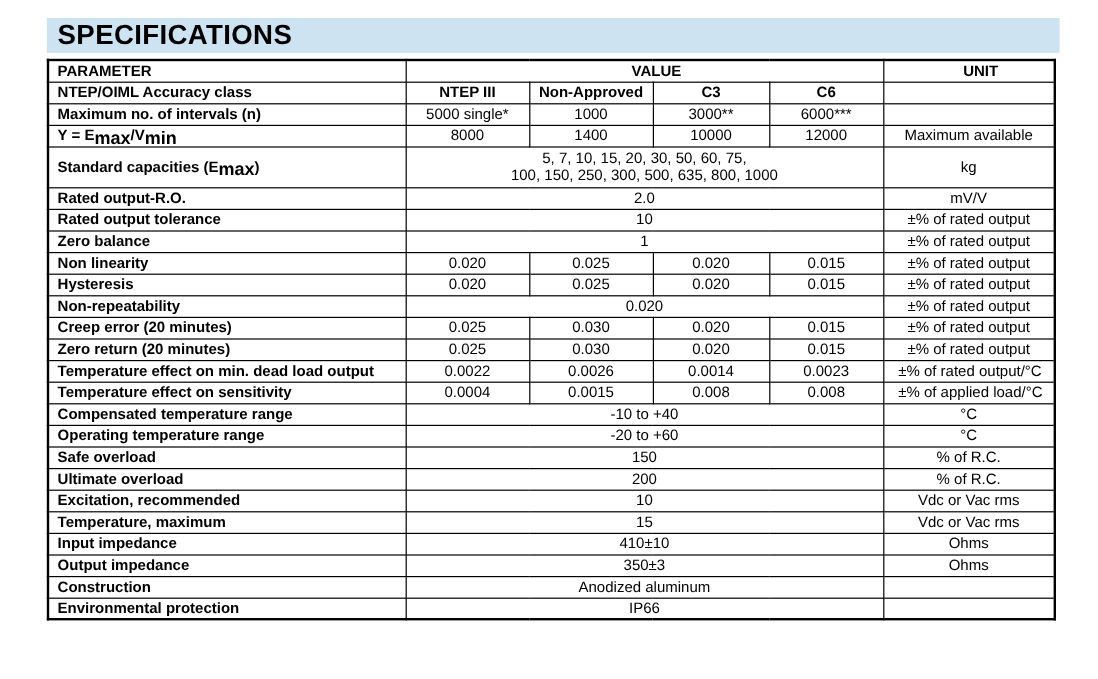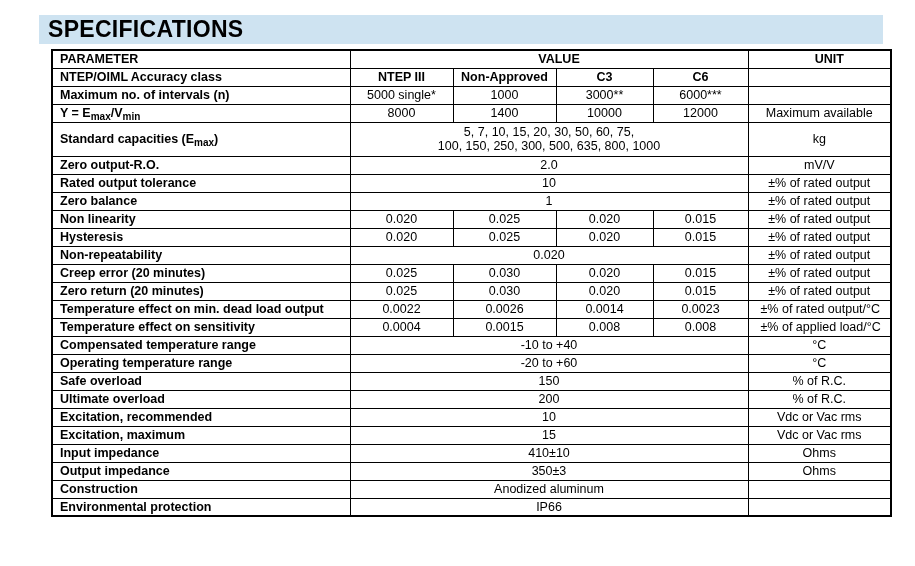--- a/index.html
+++ b/index.html
@@ -26,21 +26,20 @@
     font-weight: bold;
     letter-spacing: 0.3px;
   }
   table.spec {
     position: absolute;
     left: 39px; top: 49px;
     width: 839px;
     border-collapse: collapse;
     table-layout: fixed;
     border: 2px solid #000000;
-    margin-left: 12px;
   }
   .spec th, .spec td {
     border: 1px solid #000000;
     font-size: 12.5px;
     height: 18px;
     padding: 0 4px;
     box-sizing: border-box;
     text-align: center;
     vertical-align: middle;
     line-height: 1.12;
@@ -50,21 +49,21 @@
   .spec th { font-weight: bold; padding-left: 24px; }
   .spec .param {
     text-align: left;
     font-weight: bold;
     padding-left: 7px;
   }
   .spec td.bold { font-weight: bold; }
   .spec tr.tall td { height: 34px; }
   .spec td.unit { padding: 0 12px; }
   sub {
-    font-size: 10px;
+    font-size: 15px;
     vertical-align: baseline;
     position: relative;
     top: 3px;
     line-height: 0;
   }
 </style>
 </head>
 <body>
 
 <div class="title-bar">
@@ -114,21 +113,21 @@
       </tr>
       <tr class="tall">
         <td class="param"><span>Standard capacities (E</span><sub>max</sub><span>)</span></td>
         <td colspan="4" class="val">
           <div>5, 7, 10, 15, 20, 30, 50, 60, 75,</div>
           <div>100, 150, 250, 300, 500, 635, 800, 1000</div>
         </td>
         <td class="unit">kg</td>
       </tr>
       <tr>
-        <td class="param">Zero output-R.O.</td>
+        <td class="param">Rated output-R.O.</td>
         <td colspan="4" class="val">2.0</td>
         <td class="unit">mV/V</td>
       </tr>
       <tr>
         <td class="param">Rated output tolerance</td>
         <td colspan="4" class="val">10</td>
         <td class="unit">±% of rated output</td>
       </tr>
       <tr>
         <td class="param">Zero balance</td>
@@ -207,21 +206,21 @@
         <td class="param">Ultimate overload</td>
         <td colspan="4" class="val">200</td>
         <td class="unit">% of R.C.</td>
       </tr>
       <tr>
         <td class="param">Excitation, recommended</td>
         <td colspan="4" class="val">10</td>
         <td class="unit">Vdc or Vac rms</td>
       </tr>
       <tr>
-        <td class="param">Excitation, maximum</td>
+        <td class="param">Temperature, maximum</td>
         <td colspan="4" class="val">15</td>
         <td class="unit">Vdc or Vac rms</td>
       </tr>
       <tr>
         <td class="param">Input impedance</td>
         <td colspan="4" class="val">410±10</td>
         <td class="unit">Ohms</td>
       </tr>
       <tr>
         <td class="param">Output impedance</td>

